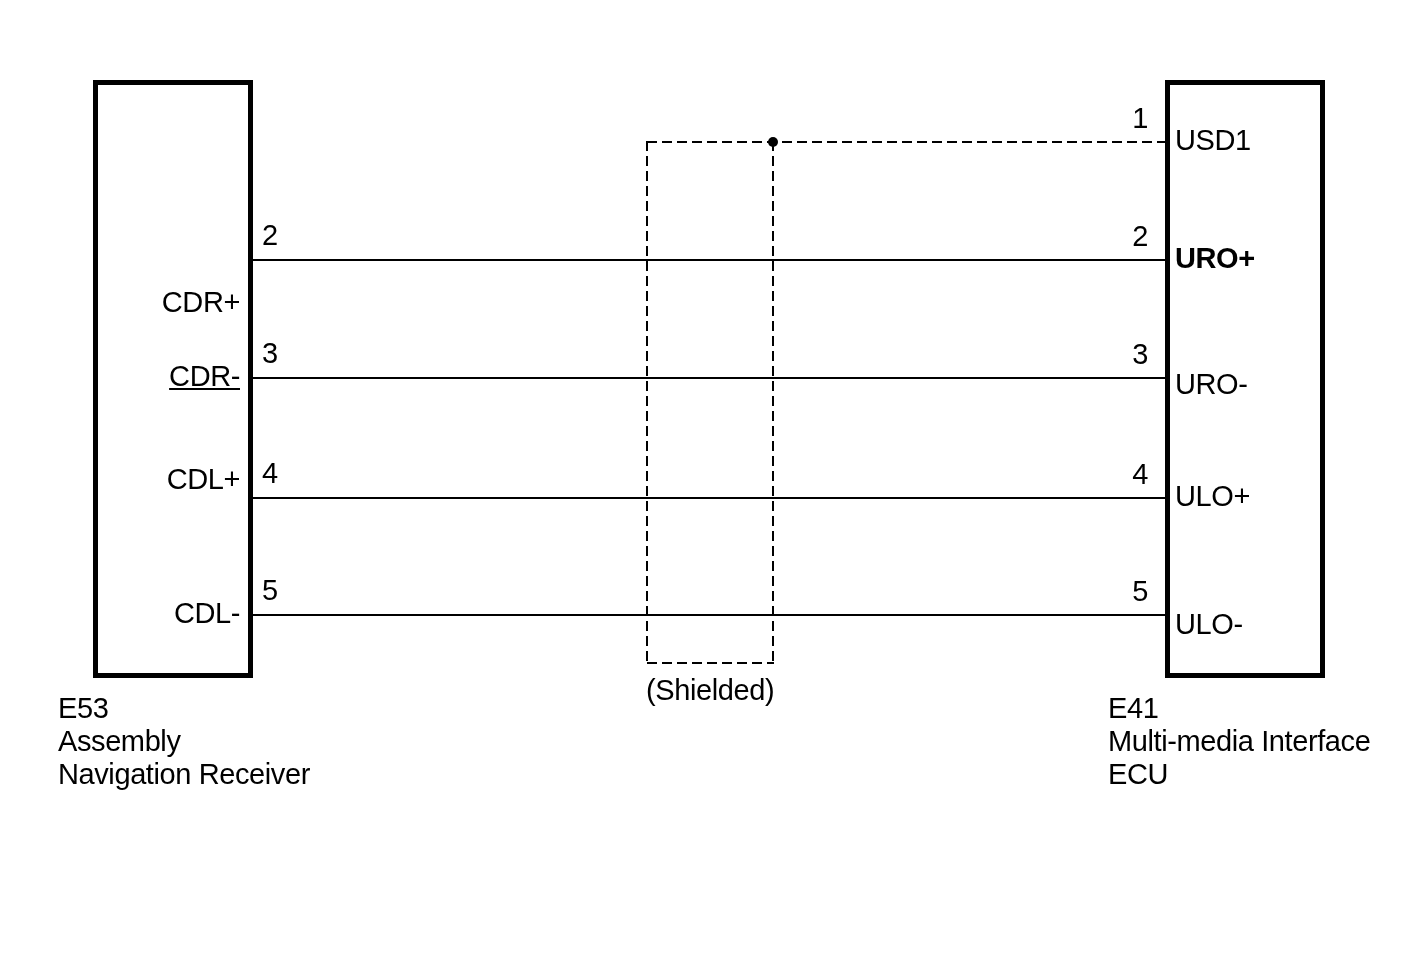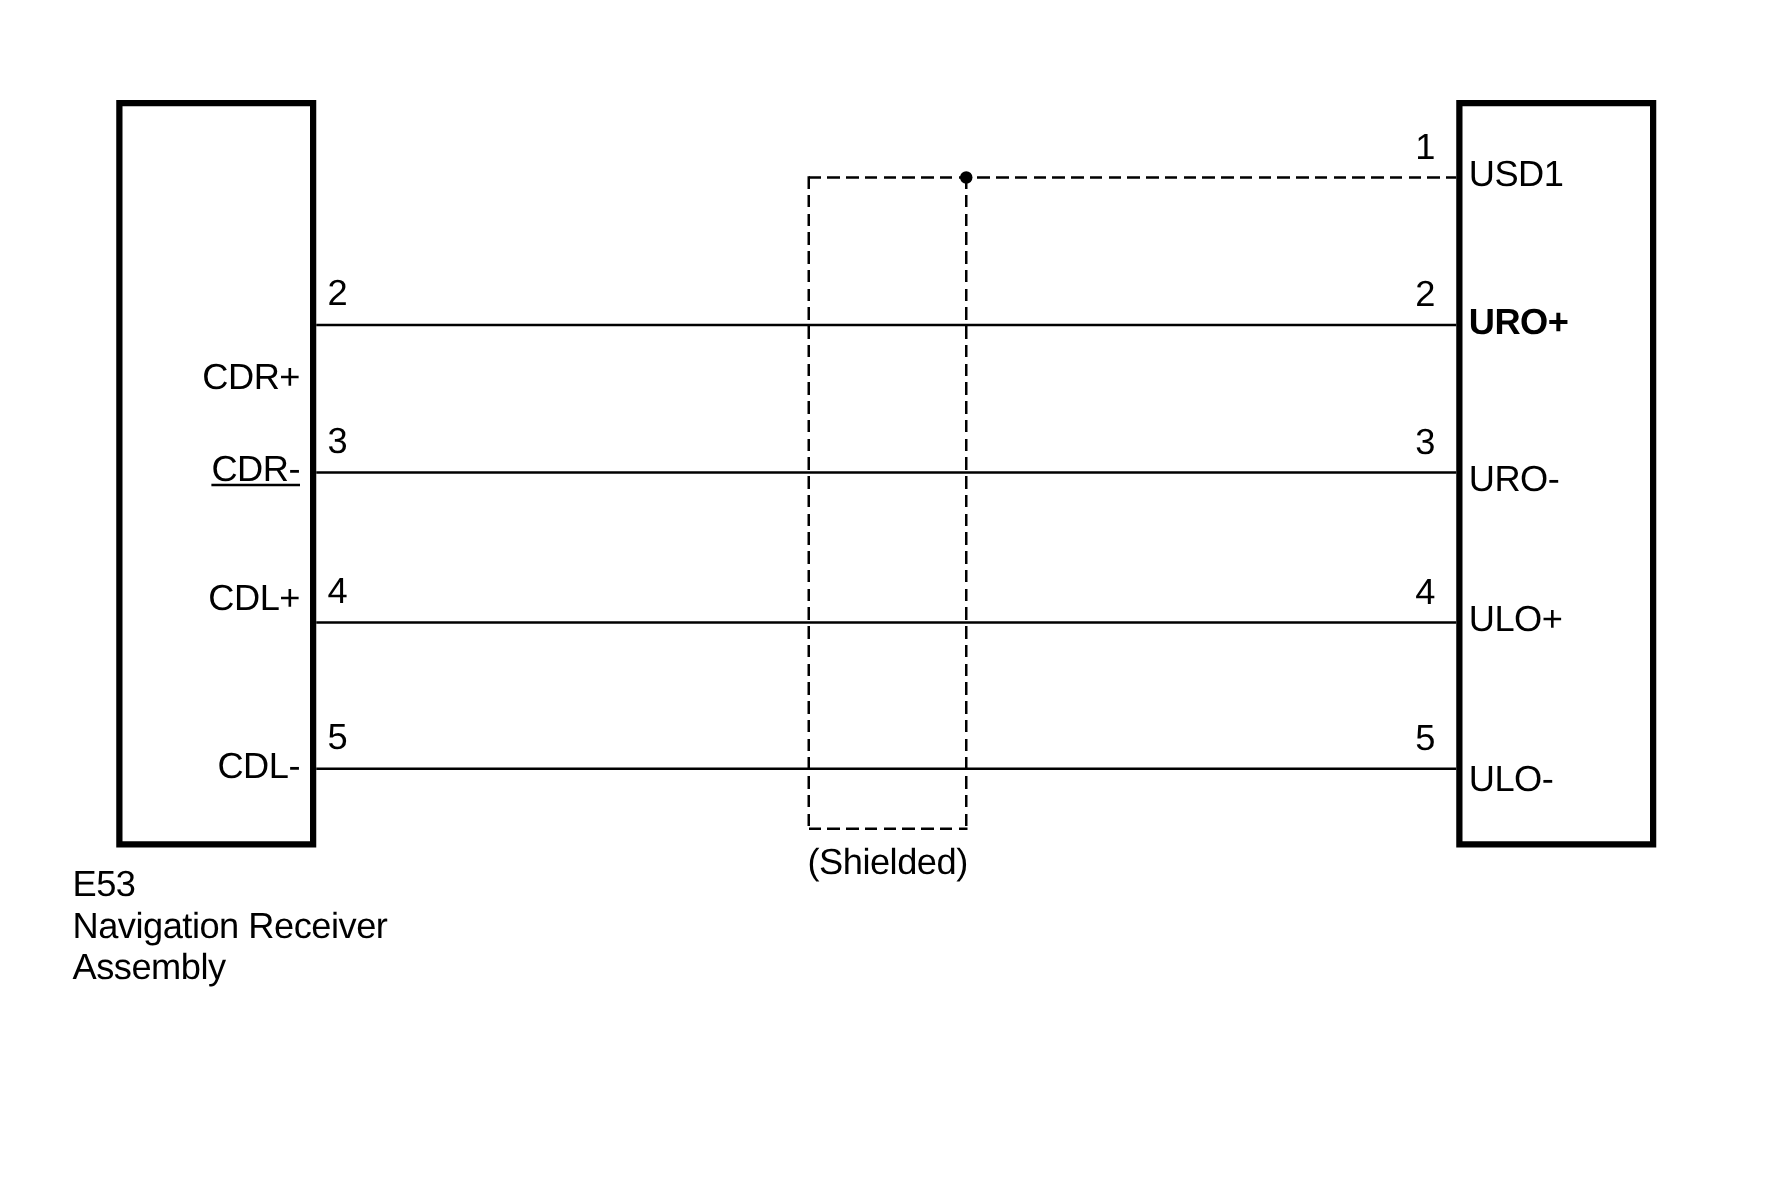--- a/index.html
+++ b/index.html
@@ -144,18 +144,23 @@
   <div class="txt pin-lbl-right rl-1">USD1</div>
   <div class="txt pin-lbl-right rl-2">URO+</div>
   <div class="txt pin-lbl-right rl-3">URO-</div>
   <div class="txt pin-lbl-right rl-4">ULO+</div>
   <div class="txt pin-lbl-right rl-5">ULO-</div>
 
   <div class="txt shield-label">(Shielded)</div>
 
   <div class="caption-block caption-left">
     <div>E53</div>
+    <div>Assembly</div>
     <div>Navigation Receiver</div>
-    <div>Assembly</div>
   </div>
 
+  <div class="caption-block caption-right">
+    <div>E41</div>
+    <div>Multi-media Interface</div>
+    <div>ECU</div>
+  </div>
 
 </div>
 
 </body></html>

